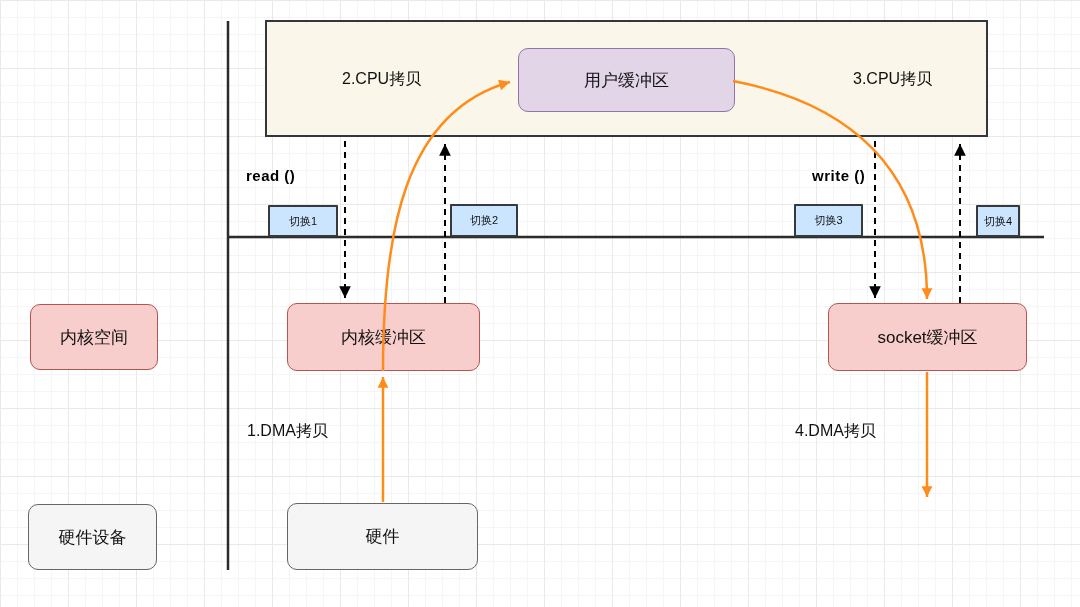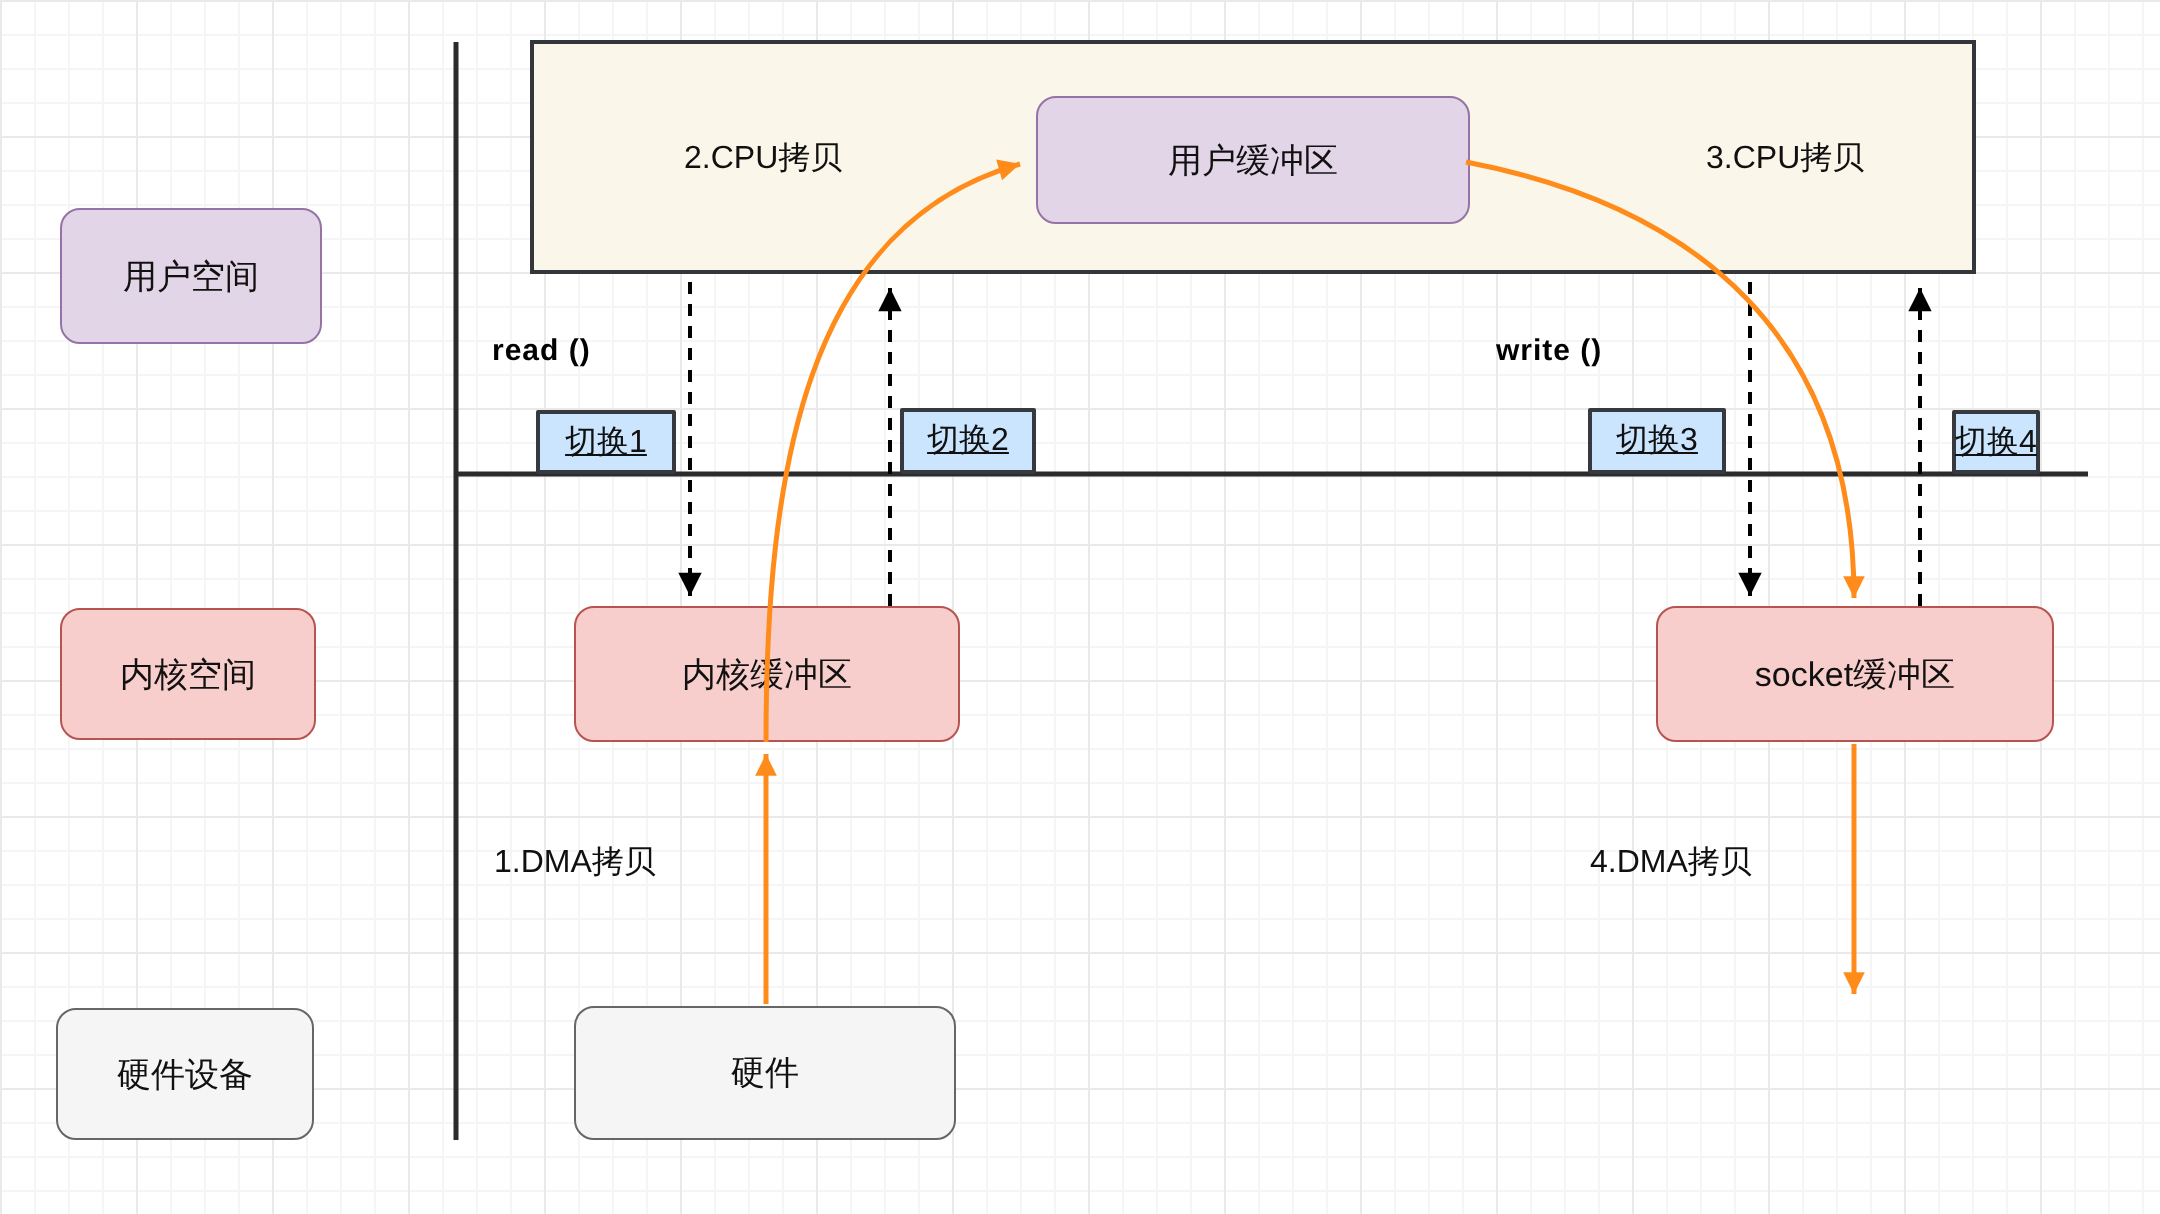--- a/index.html
+++ b/index.html
@@ -21,21 +21,21 @@
     display:flex;align-items:center;justify-content:center;
     box-sizing:border-box;
     font-size:17px;color:#111;
     white-space:nowrap;
     z-index:2;
   }
   .rounded{border-radius:10px;}
   .purple{background:#E1D5E7;border:1.5px solid #9673A6;}
   .pink{background:#F8CECC;border:1.5px solid #B85450;}
   .gray{background:#F5F5F5;border:1.5px solid #666666;}
-  .blue{background:#CCE5FF;border:2px solid #36393D;border-radius:1px;font-size:16px;text-decoration:underline;}
+  .blue{background:#CCE5FF;border:2px solid #36393D;border-radius:1px;font-size:11px;}
   .band{
     position:absolute;left:265px;top:20px;width:723px;height:117px;
     background:#FAF6E9;border:2px solid #33363A;box-sizing:border-box;z-index:1;
   }
   .float-label{
     position:absolute;font-size:16px;color:#101010;white-space:nowrap;z-index:3;
   }
   .syscall{
     position:absolute;font-size:15px;font-weight:bold;color:#000;
     white-space:nowrap;z-index:3;letter-spacing:0.5px;text-align:center;
@@ -48,23 +48,20 @@
 
 <div class="canvas">
 
   <svg class="layer axes" width="1080" height="607">
     <line x1="228" y1="21" x2="228" y2="570" stroke="#2B2B2B" stroke-width="2.5"></line>
     <line x1="228" y1="237" x2="1044" y2="237" stroke="#2B2B2B" stroke-width="2.5"></line>
   </svg>
 
   <div class="band"></div>
 
-  <div class="box purple rounded" style="left:30px;top:104px;width:131px;height:68px;">
-    <span>用户空间</span>
-  </div>
   <div class="box pink rounded" style="left:30px;top:304px;width:128px;height:66px;">
     <span>内核空间</span>
   </div>
   <div class="box gray rounded" style="left:28px;top:504px;width:129px;height:66px;">
     <span>硬件设备</span>
   </div>
 
   <div class="box purple rounded" style="left:518px;top:48px;width:217px;height:64px;">
     <span>用户缓冲区</span>
   </div>
@@ -85,21 +82,21 @@
     <span>切换2</span>
   </div>
   <div class="box blue" style="left:794px;top:204px;width:69px;height:33px;">
     <span>切换3</span>
   </div>
   <div class="box blue" style="left:976px;top:205px;width:44px;height:32px;">
     <span>切换4</span>
   </div>
 
   <div class="syscall" style="left:246px;top:167px;">read ()</div>
-  <div class="syscall" style="left:748px;top:167px;">write ()</div>
+  <div class="syscall" style="left:812px;top:167px;">write ()</div>
 
   <div class="float-label" style="left:342px;top:69px;">2.CPU拷贝</div>
   <div class="float-label" style="left:853px;top:69px;">3.CPU拷贝</div>
   <div class="float-label" style="left:247px;top:421px;">1.DMA拷贝</div>
   <div class="float-label" style="left:795px;top:421px;">4.DMA拷贝</div>
 
   <svg class="layer" width="1080" height="607">
     <defs>
       <marker id="mOrange" viewBox="0 0 12 12" refX="11" refY="6" markerWidth="13" markerHeight="13" orient="auto" markerUnits="userSpaceOnUse">
         <path d="M1,1 L11,6 L1,11 Z" fill="#FF8C1A"></path>

